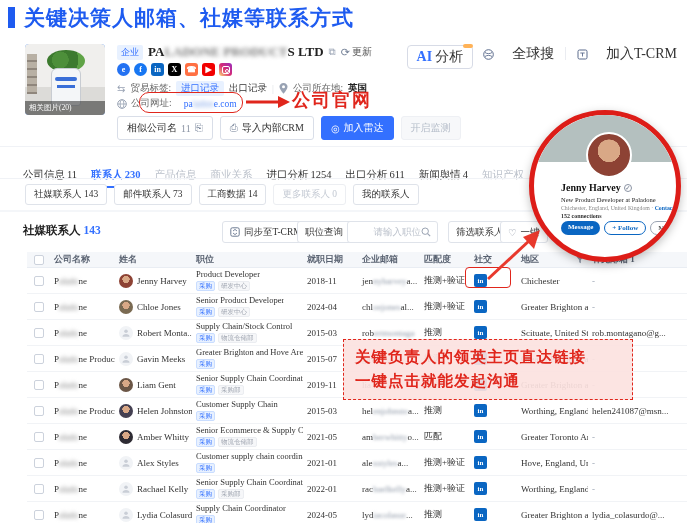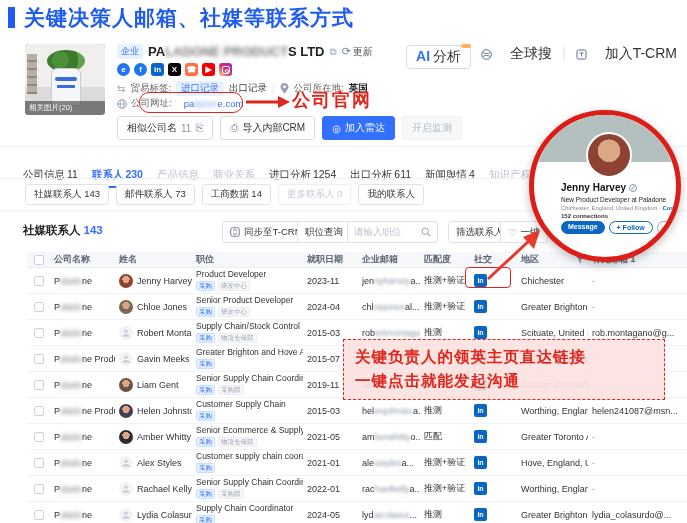--- a/index.html
+++ b/index.html
@@ -1,18 +1,18 @@
 <!DOCTYPE html>
 <html><head>
 <meta charset="utf-8">
 <style>
   *{margin:0;padding:0;box-sizing:border-box}
   html,body{background:#fff}
   .stage{position:relative;width:687px;height:523px;background:#fff;overflow:hidden;
-         font-family:Liberation Sans, sans-serif;color:#333;font-size:10px}
+         font-family:Liberation Serif, serif;color:#333;font-size:10px}
   .abs{position:absolute}
   
   .title-bar{left:8px;top:7px;width:7px;height:21px;background:#1e5bf0}
   .page-title{left:24px;top:4px;font-size:21px;font-weight:bold;color:#1e5bf0;letter-spacing:1px}
   
   .thumb{left:25px;top:44px;width:80px;height:71px;border-radius:4px;background:#3b82f6;overflow:hidden}
   .thumb .scene{position:absolute;inset:0;background:linear-gradient(180deg,#f0efed 0 60%,#dcdbd8 60% 100%)}
   .thumb .pot{position:absolute;left:26px;top:24px;width:30px;height:38px;background:#f4f6f8;border-radius:6px 6px 3px 3px;border:1px solid #c8ccd2}
   .thumb .pot:before{content:"";position:absolute;left:3px;top:8px;width:22px;height:4px;background:#3a6fd8;border-radius:2px}
   .thumb .pot:after{content:"";position:absolute;left:5px;top:16px;width:18px;height:3px;background:#3a6fd8}
@@ -76,21 +76,21 @@
   .hline3{left:0;top:210px;width:687px;height:2px;background:#f4f6f9}
   
   .sec-title{left:23px;top:223px;font-size:11.5px;font-weight:bold;color:#222}
   .sec-title .cnt{color:#3370ff;margin-left:3px}
   .ctl{height:22px;display:flex;align-items:center;gap:4px;border:1px solid #dfe3ea;border-radius:3px;
        background:#fff;font-size:9.5px;color:#333;padding:0 7px;cursor:pointer;white-space:nowrap}
   .ctl .caret{color:#9aa3b2;font-size:8px;margin-left:2px}
   .ctl.sync{left:222px;top:221px}
   .ctl.jobq{left:297px;top:221px}
   .inputbox{left:347px;top:221px;width:91px;height:22px;border:1px solid #dfe3ea;border-radius:3px;
-       display:flex;align-items:center;justify-content:space-between;padding:0 6px;background:#fff}
+       display:flex;align-items:center;justify-content:flex-end;padding:0 6px;background:#fff}
   .inputbox .ph{color:#bcc2cc;font-size:9.5px}
   .ctl.filter{left:448px;top:221px}
   .ctl.quick{left:500px;top:221px;color:#333}
   .ctl.quick .heart{color:#8a93a3}
   
   .table{left:27px;top:252px;width:672px;z-index:1}
   .trow{display:flex;align-items:stretch;border-bottom:1px solid #f1f3f6;background:#fff}
   .thead{background:#f5f7fa;border-bottom:1px solid #e9edf3;height:16px}
   .thead .cell{font-weight:bold;color:#5a6372;font-size:9px;display:flex;align-items:center}
   .cell{padding:0 4px;font-size:9px;color:#333;display:flex;align-items:center;overflow:hidden;white-space:nowrap}
@@ -106,21 +106,21 @@
   .pos1{font-size:8.5px;color:#333;line-height:9px;max-width:107px;overflow:hidden;white-space:nowrap}
   .pos2{display:flex;gap:3px;align-items:center}
   .tag-b{background:#e8f1ff;color:#3370ff;border:1px solid #c9ddff;font-size:6.5px;padding:0 2px;border-radius:2px;line-height:8px}
   .tag-g{background:#f6f7f9;color:#a0a6b1;border:1px solid #ebedf1;font-size:6.5px;padding:0 2px;border-radius:2px;line-height:8px}
   .li-badge{width:13px;height:13px;background:#0a66c2;border-radius:2px;color:#fff;font-size:7px;
             font-weight:bold;display:flex;align-items:center;justify-content:center;cursor:pointer}
   .dash{color:#9aa3b2}
   .email .blur{filter:blur(1.8px);color:#8d97a6}
   .funnel{margin-left:auto}
   
-  .callout-box{left:343px;top:339px;width:322px;height:61px;background:rgba(252,226,224,.92);
+  .callout-box{left:343px;top:339px;width:290px;height:61px;background:rgba(252,226,224,.92);
       border:1px dashed #e0261c;z-index:5;padding:5px 11px;display:flex;flex-direction:column;justify-content:center;gap:3px}
   .callout-box div{color:#e0261c;font-size:15.5px;font-weight:bold;letter-spacing:1px;white-space:nowrap}
   .li-rect{left:465px;top:267px;width:46px;height:21px;border:1.6px solid #e0261c;border-radius:4px;z-index:6}
   .arrow-svg{z-index:6}
   
   .circle{left:529px;top:110px;width:152px;height:152px;border:5px solid #dd1d18;border-radius:50%;
       background:#fff;overflow:hidden;z-index:7;box-shadow:0 3px 10px rgba(0,0,0,.25)}
   .banner{position:absolute;left:0;top:0;width:100%;height:47px;background:#b4c0bf}
   .pavatar{position:absolute;left:52px;top:17px;width:46px;height:46px;border-radius:50%;border:2px solid #fff;
       background:radial-gradient(circle at 50% 40%,#d9a886 0 34%,#8d4234 35% 72%,#5f2a22 100%)}
@@ -336,21 +336,21 @@
             <span class="avatar" style="background: radial-gradient(circle at 50% 38%, rgb(217, 168, 134) 0px, rgb(217, 168, 134) 32%, rgb(141, 66, 52) 33%, rgb(141, 66, 52) 100%);"></span>
             <span>Jenny Harvey</span>
           </div>
           <div class="cell c3 pcell">
             <div class="pos1">Product Developer</div>
             <div class="pos2">
               <span class="tag-b">采购</span>
               <span class="tag-g">研发中心</span>
             </div>
           </div>
-          <div class="cell c4">2023-11</div>
+          <div class="cell c4">2018-11</div>
           <div class="cell c5 email">
             <span>jen</span>
             <span class="blur">nyharvey</span>
             <span>a...</span>
           </div>
           <div class="cell c6">推测+验证</div>
           <div class="cell c7">
             <span class="li-badge">in</span>
           </div>
           <div class="cell c8">Chichester</div>

